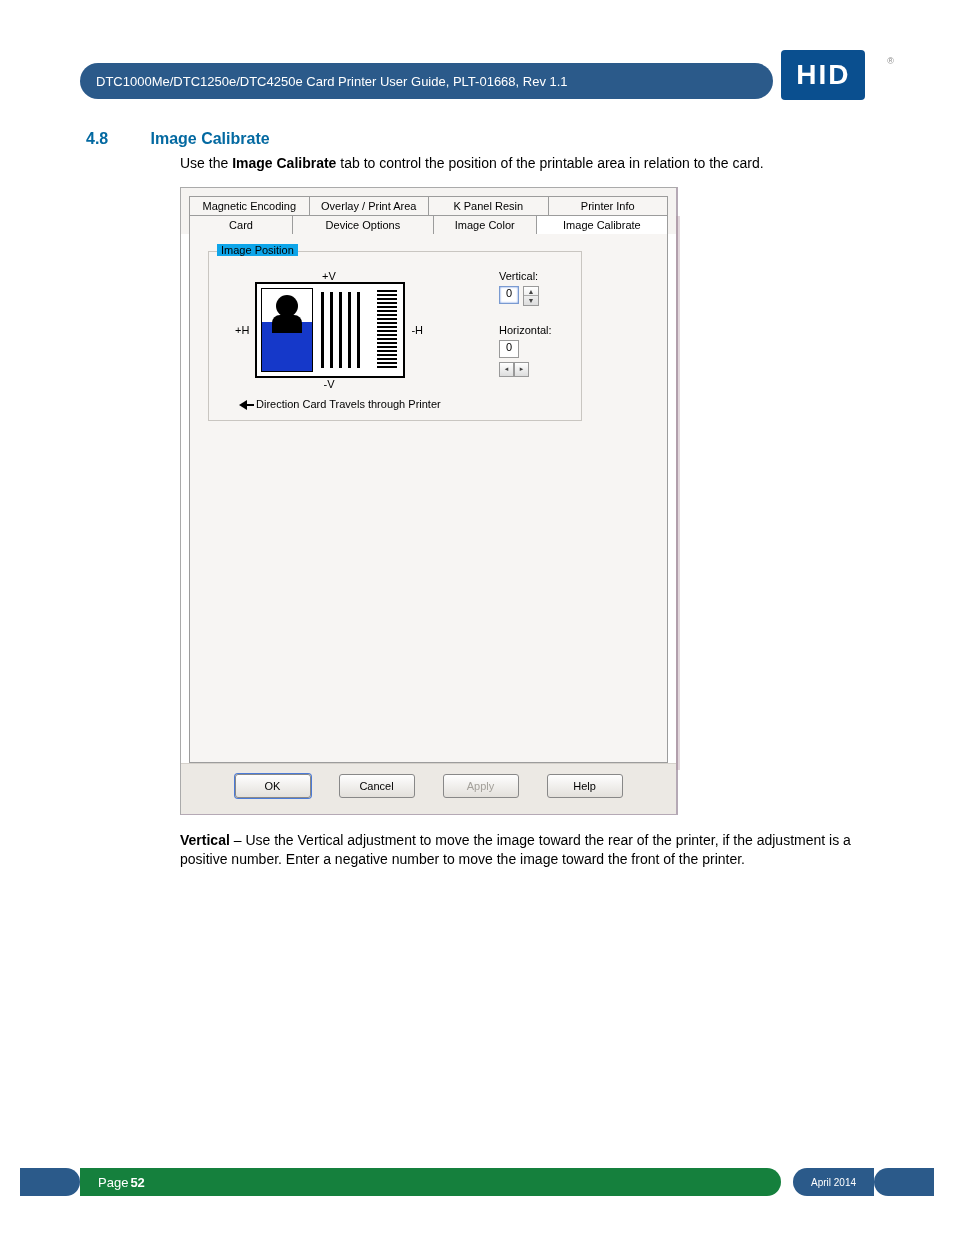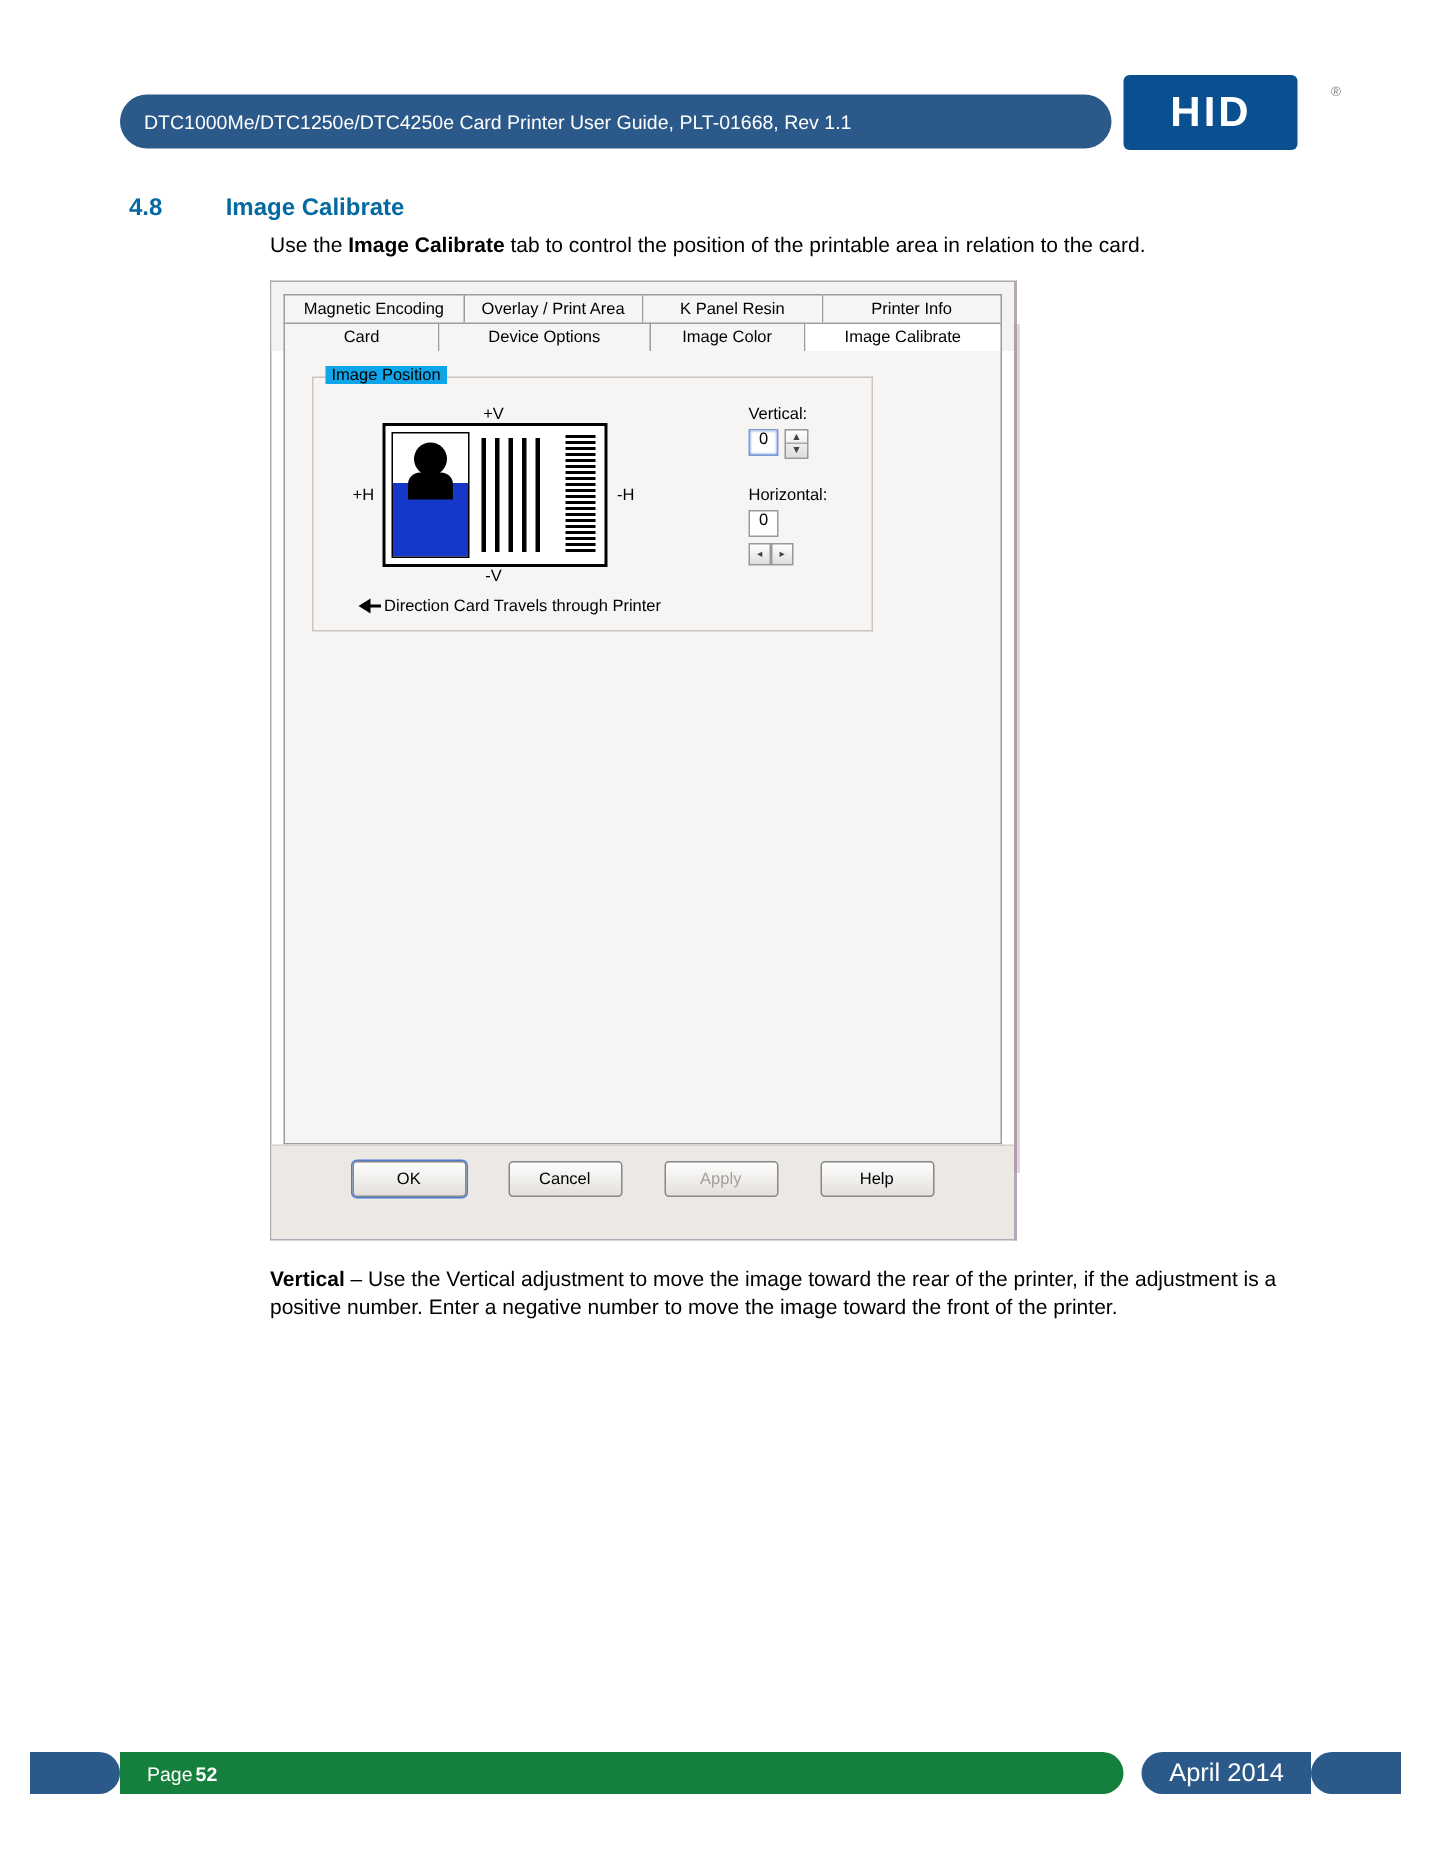--- a/index.html
+++ b/index.html
@@ -31,21 +31,21 @@
     display: flex;
     align-items: center;
     padding: 0 16px;
     margin: 12px 8px 0 20px;
   }
   .header-bar span {
     color: #fff;
     font-size: 13px;
   }
   .logo {
-    width: 116px;
+    width: 84px;
     height: 50px;
     background: #0a4f8f;
     border-radius: 4px;
     margin-right: 20px;
     color: #fff;
     font-family: Arial, sans-serif;
     font-weight: 900;
     font-size: 28px;
     letter-spacing: 2px;
     display: flex;
@@ -229,21 +229,21 @@
   .spin-row { display: flex; gap: 4px; margin-top: 4px; }
   .spin-input-v { width: 18px; height: 16px; border: 1px solid #7a9ad0; background: #fff; text-align: center; font-size: 11px; color: #000; box-shadow: inset 0 0 2px #4a7ad7; }
   .spin-input-h { width: 18px; height: 16px; border: 1px solid #999; background: #fff; text-align: center; font-size: 11px; color: #000; }
   .spinner-v { width: 14px; height: 18px; border: 1px solid #999; background: linear-gradient(#fff,#ddd); display: flex; flex-direction: column; }
   .spinner-v div { flex:1; display:flex; align-items:center; justify-content:center; font-size:7px; color:#444; border-bottom:1px solid #aaa;}
   .spinner-v div:last-child{border:none;}
   .spinner-h { display:flex; margin-top:4px; }
   .spinner-h div { width:13px; height:13px; border:1px solid #999; background: linear-gradient(#fff,#ddd); font-size:7px; display:flex; align-items:center; justify-content:center; color:#444;}
   .button-row {
     background: #ece9e4;
-    padding: 10px 14px 28px 14px;
+    padding: 10px 14px 16px 14px;
     display: flex;
     justify-content: center;
     gap: 28px;
     border-top: 1px solid #d5d1cb;
   }
   .btn {
     width: 74px;
     height: 22px;
     border: 1px solid #888;
     background: linear-gradient(#fefefe, #e3e0db);
@@ -279,21 +279,21 @@
   .footer-right {
     background: #2b5a8a;
     height: 28px;
     border-radius: 14px 0 0 14px;
     display: flex;
     align-items: center;
     padding: 0 18px;
     margin-left: 12px;
     margin-right: 60px;
     color: #fff;
-    font-size: 17px;
+    font-size: 10px;
   }
   .footer-stub {
     width: 60px;
     height: 28px;
     background: #2b5a8a;
     position: absolute;
     left: 0;
     border-radius: 0 14px 14px 0;
   }
   .footer-stub-r {

